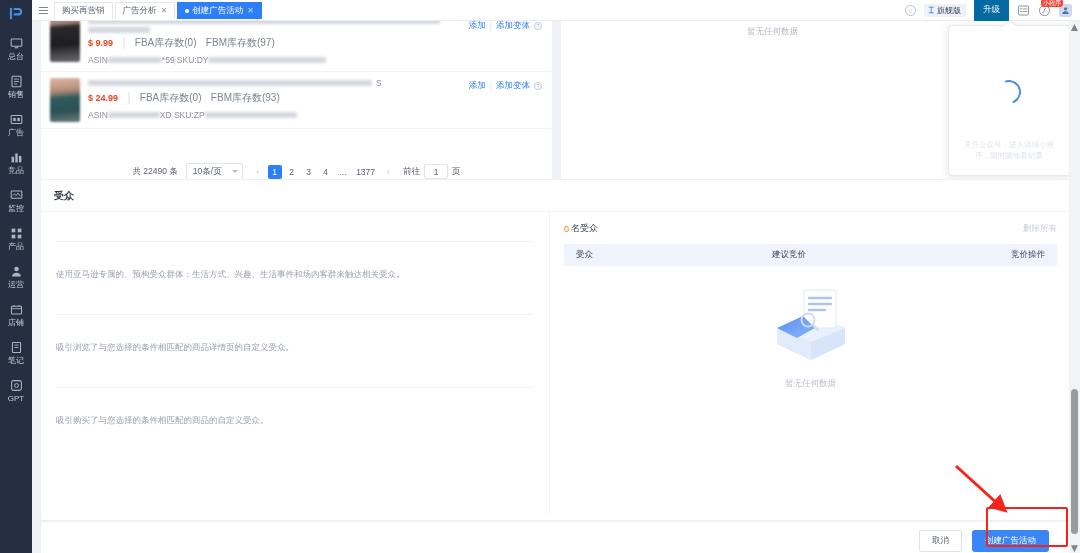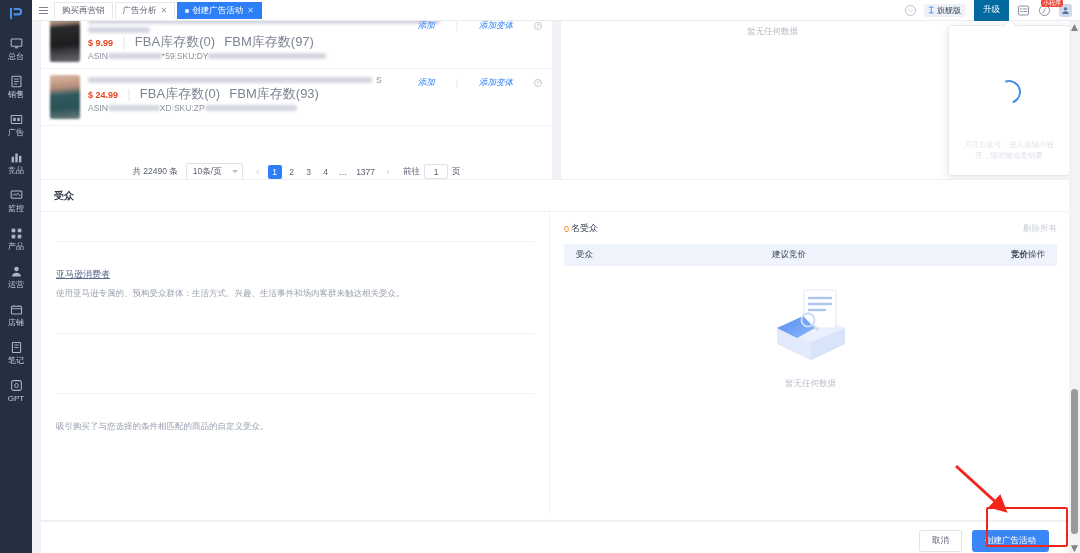--- a/index.html
+++ b/index.html
@@ -94,23 +94,23 @@
     filter: blur(1.1px);
   }
   .thumb-b {
     background: linear-gradient(175deg,#d8b9a6 0%,#c79e89 18%,#b08a78 30%,#2f5a5e 46%,#2b5255 74%,#6b7a7c 100%);
     filter: blur(1.1px);
   }
   .prod-info { flex: 1; min-width: 0; }
   .blur-line { height: 6px; border-radius: 2px; background: #b9bfcb; filter: blur(1.4px); opacity: .62; }
   .prod-title-wrap { display:flex; align-items:center; gap:4px; }
   .prod-price { color: #e8431f; font-size: 9px; font-weight: bold; margin-top: 5px; display: inline-block; }
-  .prod-stock { color: #7d8492; font-size: 13px; margin-left: 6px; filter: blur(.35px); }
-  .prod-meta { font-size: 8.5px; color: #8b9099; display: flex; align-items: center; }
-  .prod-actions { position: absolute; right: 10px; top: 8px; font-size: 8.5px; color: #2d7ff9; display:flex; align-items:center; gap:21px;font-style:italic; }
+  .prod-stock { color: #7d8492; font-size: 10px; margin-left: 6px; filter: blur(.35px); }
+  .prod-meta { margin-top: 5px; font-size: 8.5px; color: #8b9099; display: flex; align-items: center; }
+  .prod-actions { position: absolute; right: 10px; top: 8px; font-size: 8.5px; color: #2d7ff9; display:flex; align-items:center; gap:4px; }
   .prod-actions span { cursor: pointer; }
   .sep { color: #dfe3ea; }
   .qmark { width:8px;height:8px;border-radius:50%;border:1px solid #c3c8d2;color:#b0b6c1;font-size:6px;line-height:7px;text-align:center; }
 
   .pager {
     position: absolute; left: 8px; top: 134px; width: 513px; height: 34px;
     background: #fff; border: 1px solid #edf0f4; border-top: none;
     display: flex; align-items: center; justify-content: center; gap: 8px; font-size: 8.5px; color: #5b6170;
   }
   .pg-total { color:#5b6170; }
@@ -174,21 +174,21 @@
 
   .aud-right { flex: 1; padding: 10px 14px 0 14px; position: relative; }
   .aud-right-head { display: flex; align-items: center; font-size: 9px; }
   .aud-count { color: #f08300; margin-right: 2px; }
   .aud-count-label { color: #3b4254; }
   .aud-delall { margin-left: auto; color: #c9ced8; font-size: 8.5px; cursor: pointer; }
   .aud-table-head {
     margin-top: 9px; height: 22px; background: #eef3fc; display: flex; align-items: center;
     font-size: 8.5px; color: #3b4254; padding: 0 12px;
   }
-  .th1 { width: 196px; } .th2 { width: 200px; } .th3 { width: 56px; text-align:right;font-weight:bold; }
+  .th1 { width: 196px; } .th2 { width: 200px; } .th3 { width: 56px; text-align:right; }
   .th4 { flex: 1; text-align: right; }
   .aud-empty { position: absolute; left: 0; right: 0; top: 70px; text-align: center; }
   .empty-ill { width: 96px; height: 86px; margin: 0 auto; }
   .empty-txt { margin-top: 10px; font-size: 8.5px; color: #b9bfcb; }
 
   
   .footer {
     position: absolute; left: 8px; top: 500px; width: 1032px; height: 40px;
     background: #fff; border: 1px solid #edf0f4; border-top: 1px solid #eef0f4;
     display: flex; align-items: center; justify-content: flex-end; gap: 10px; padding-right: 22px;
@@ -480,26 +480,26 @@
     </div>
 
     <div class="aud-panel card">
       <div class="aud-title">受众</div>
       <div class="aud-body">
 
         <div class="aud-left">
           <div class="aud-hr"></div>
 
           <div class="aud-opt">
-            <div class="aud-opt-name link">亚马逊消费者</div>
             <div class="aud-opt-desc">使用亚马逊专属的、预构受众群体：生活方式、兴趣、生活事件和场内客群来触达相关受众。</div>
           </div>
           <div class="aud-hr" style="margin-top:33px"></div>
 
           <div class="aud-opt">
+            <div class="aud-opt-desc">吸引浏览了与您选择的条件相匹配的商品详情页的自定义受众。</div>
           </div>
           <div class="aud-hr" style="margin-top:33px"></div>
 
           <div class="aud-opt">
             <div class="aud-opt-desc">吸引购买了与您选择的条件相匹配的商品的自定义受众。</div>
           </div>
         </div>
 
         <div class="aud-right">
           <div class="aud-right-head">

